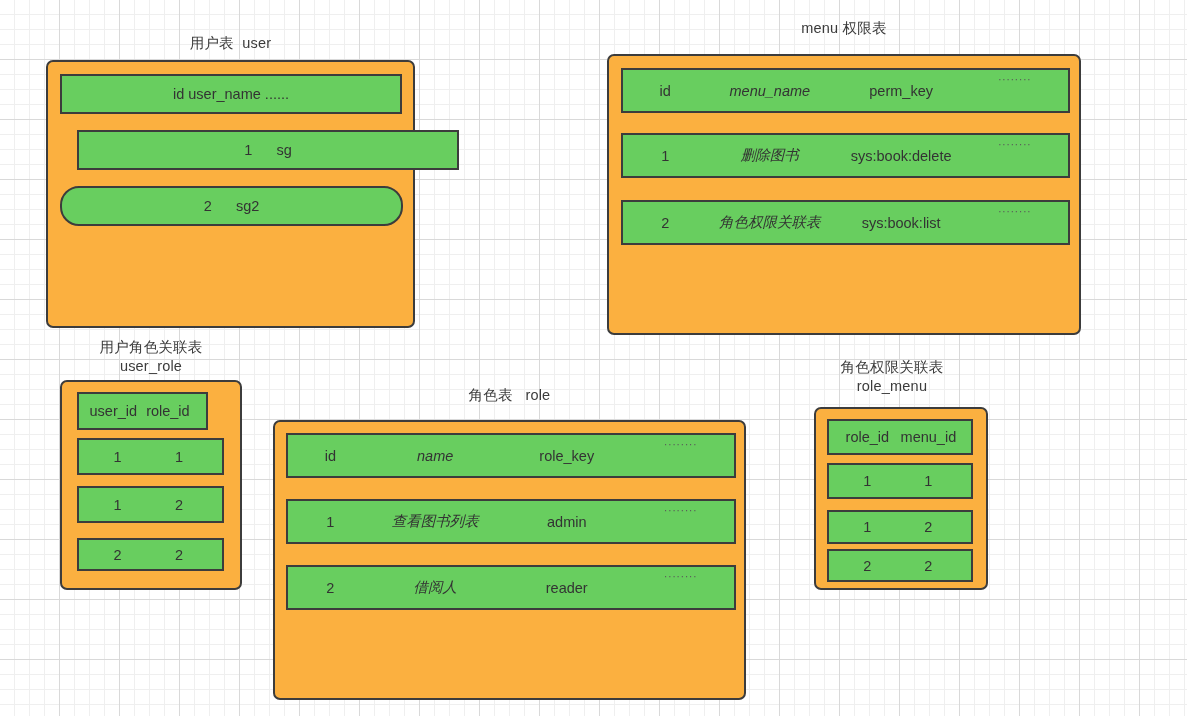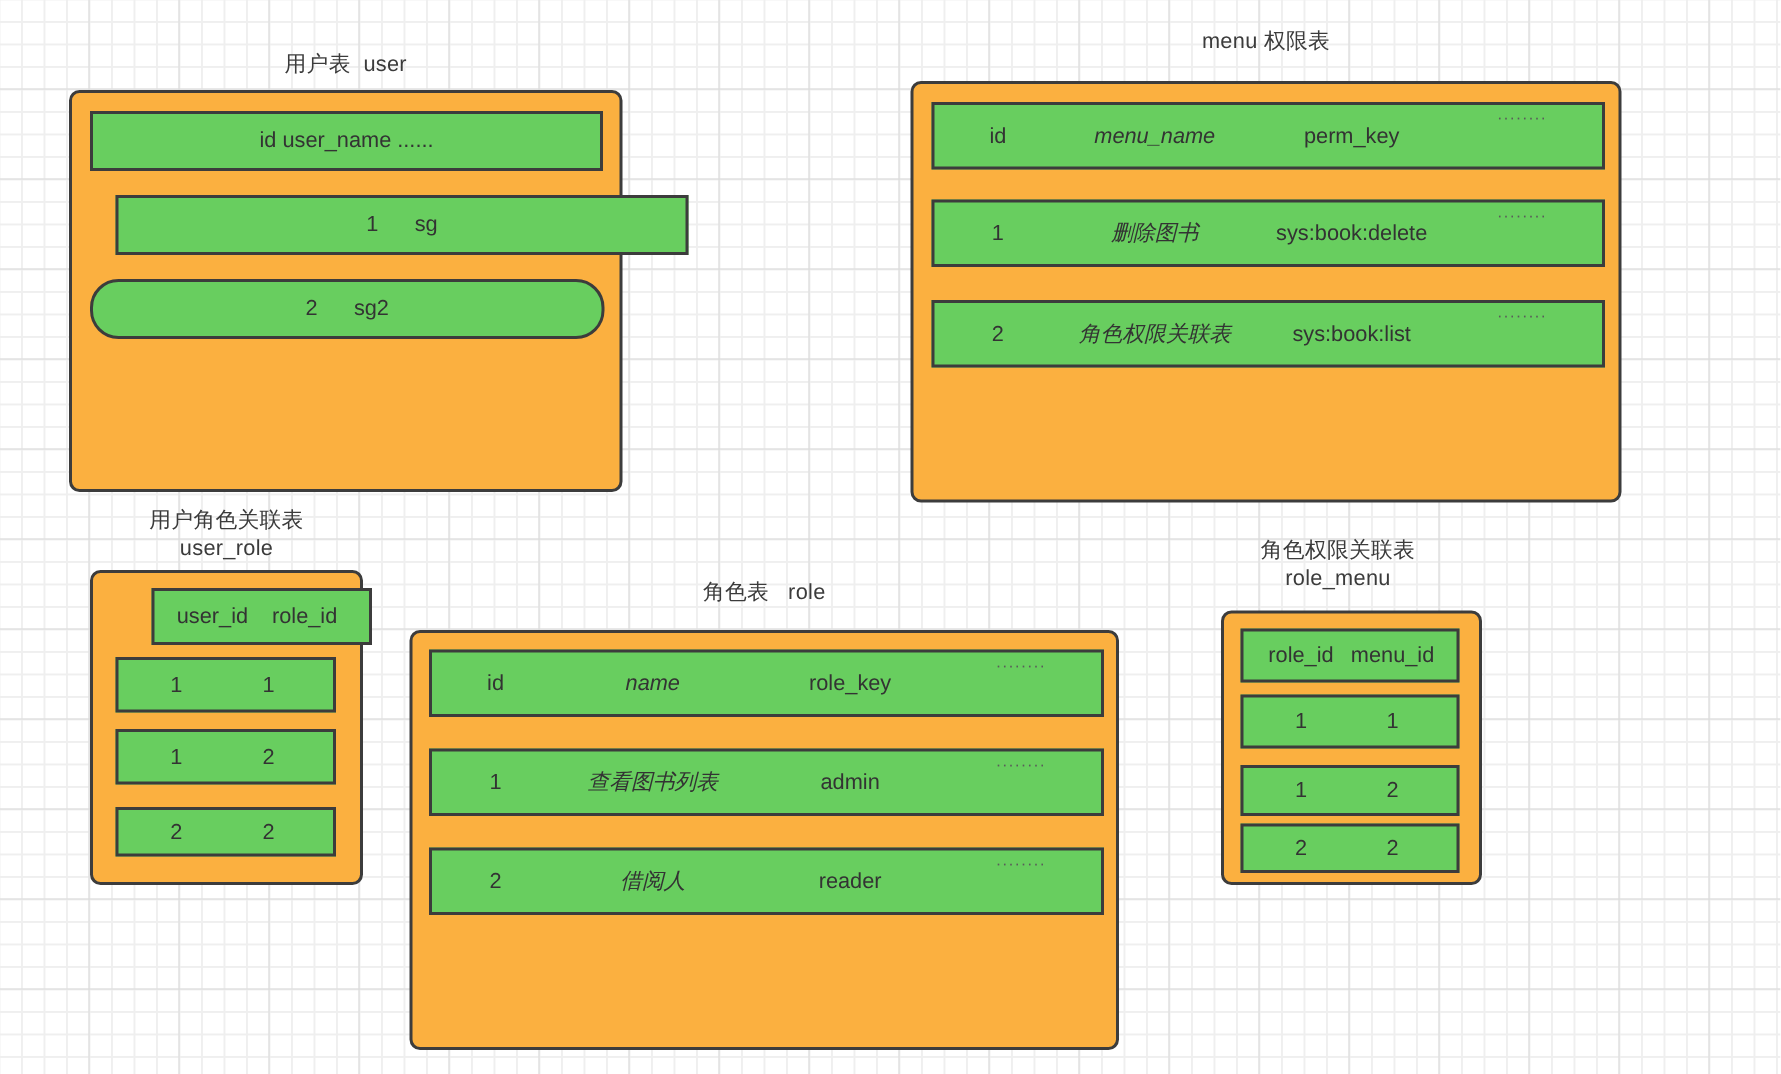--- a/index.html
+++ b/index.html
@@ -143,21 +143,21 @@
       <span class="c c3">sys:book:list</span>
       <span class="c c4 dots">········</span>
     </div>
   </div>
 
   <div class="tbl-group" style="left:60px; top:338px; width:182px; height:252px;">
     <div class="tbl-caption" style="top:0px;">用户角色关联表</div>
     <div class="tbl-caption" style="top:19px;">user_role</div>
     <div class="tbl-box" style="left:0px; top:42px; width:182px; height:210px;"></div>
 
-    <div class="row" style="left:17px; top:54px; width:147px; height:38px;margin-left:24px;">
+    <div class="row" style="left:17px; top:54px; width:131px; height:38px;">
       <span class="c d1">user_id</span>
       <span class="c d2">role_id</span>
     </div>
 
     <div class="row" style="left:17px; top:100px; width:147px; height:37px;">
       <span class="c d1">1</span>
       <span class="c d2">1</span>
     </div>
 
     <div class="row" style="left:17px; top:148px; width:147px; height:37px;">

